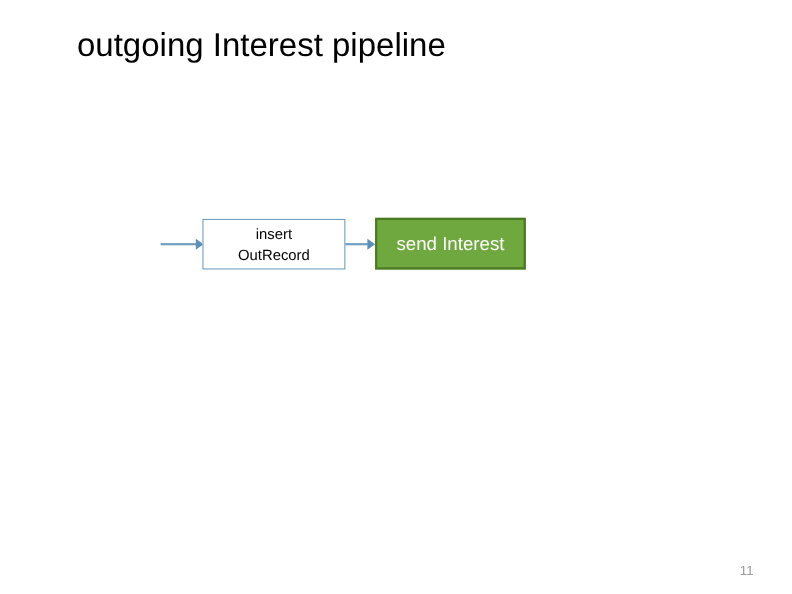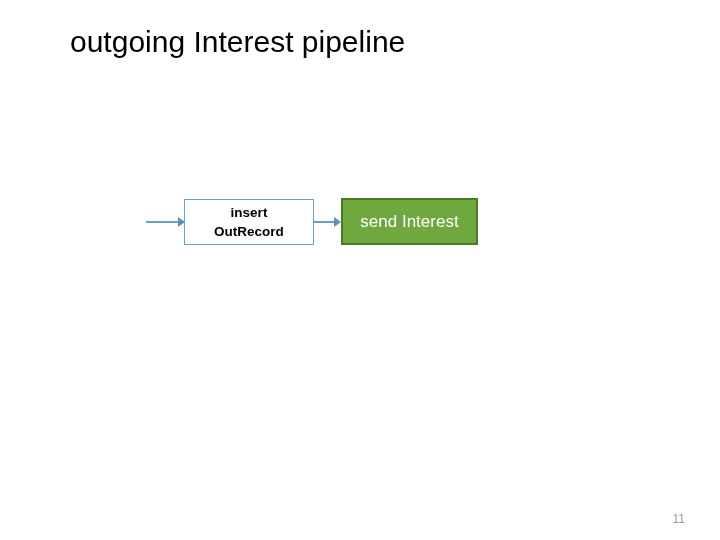--- a/index.html
+++ b/index.html
@@ -87,21 +87,20 @@
   .node-insert {
     left: 184px;
     top: 199px;
     width: 130px;
     height: 46px;
     background: #ffffff;
     border: 1px solid #6f9fc2;
     color: #000000;
     font-size: 13.5px;
     line-height: 19px;
-    font-weight: bold;
   }
   .node-send {
     left: 341px;
     top: 198px;
     width: 137px;
     height: 47px;
     background: #70a840;
     border: 2px solid #4b7a22;
     color: #ffffff;
     font-size: 17px;

